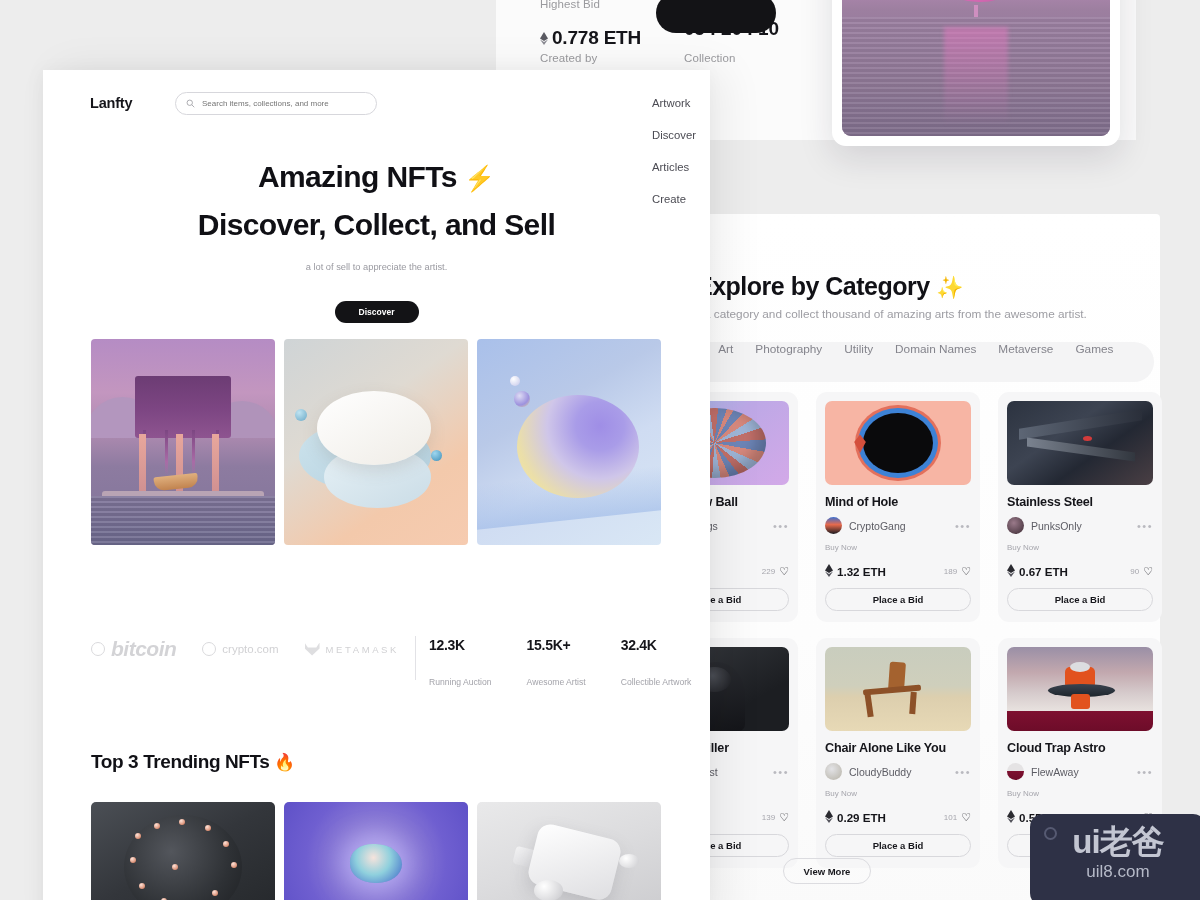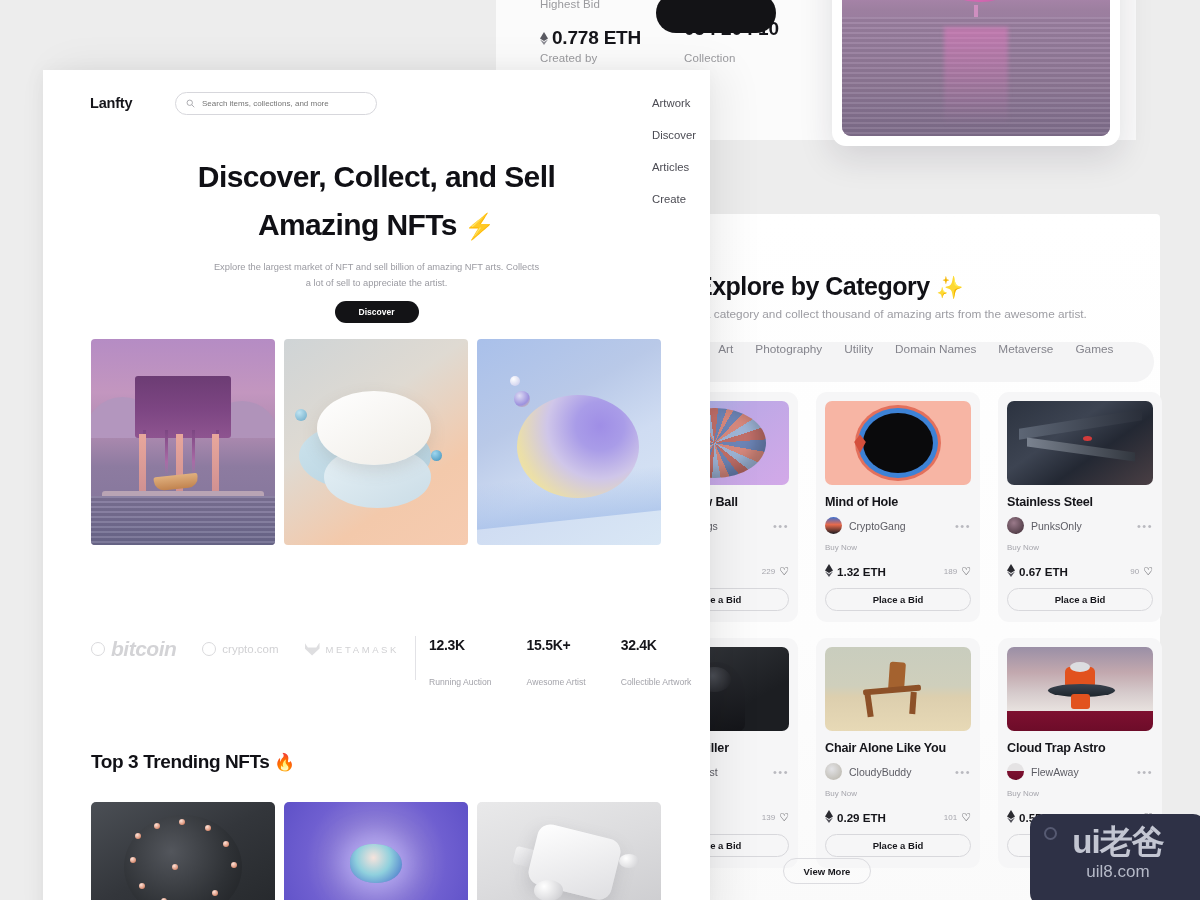--- a/index.html
+++ b/index.html
@@ -484,29 +484,28 @@
 
       <div id="nav-links">
         <span class="nav-link">Artwork</span>
         <span class="nav-link">Discover</span>
         <span class="nav-link">Articles</span>
         <span class="nav-link">Create</span>
       </div>
     </div>
 
     <div id="hero-h1">
-      <div>Discover, Collect, and Sell</div>
       <div>
         <span>Amazing NFTs</span>
         <span class="bolt">⚡</span>
       </div>
+      <div>Discover, Collect, and Sell</div>
     </div>
 
     <div id="hero-sub">
-      <div>Explore the largest market of NFT and sell billion of amazing NFT arts. Collects</div>
       <div>a lot of sell to appreciate the artist.</div>
     </div>
 
     <button id="discover-btn">Discover</button>
 
     <div id="hero-gallery">
       <div class="hero-img art1">
         <div class="mountain"></div>
         <div class="mountain2"></div>
         <div class="canopy"></div>

